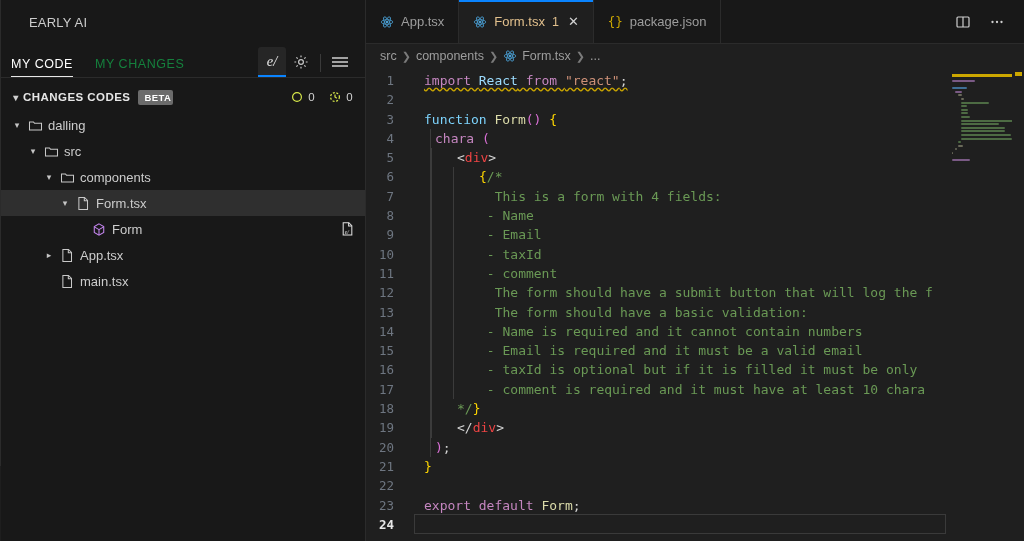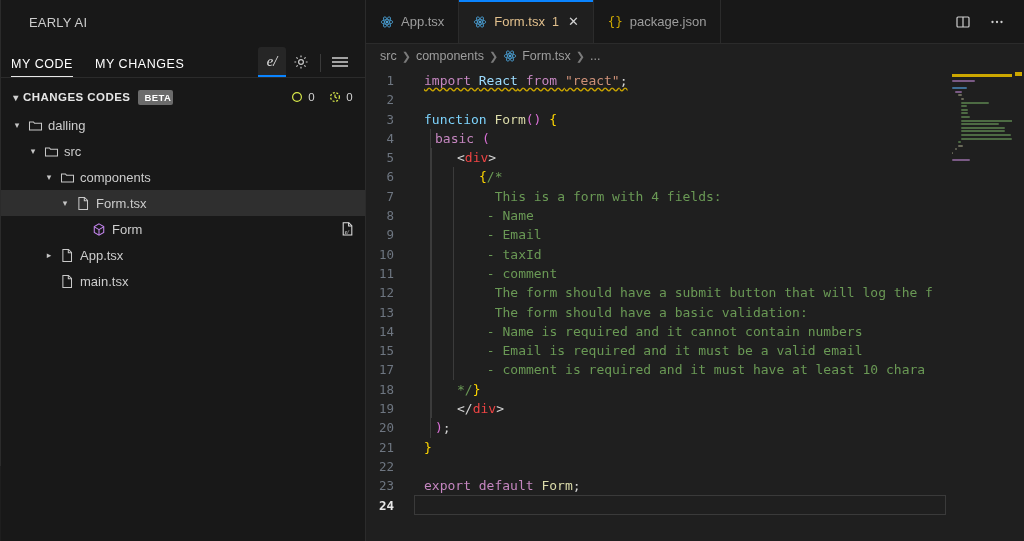--- a/index.html
+++ b/index.html
@@ -37,21 +37,21 @@
     height: 34px; flex: none;
     display: flex; align-items: flex-end;
     padding: 0 10px 0 10px;
     border-bottom: 1px solid #2b2b2b;
     position: relative;
     justify-content: space-between;
   }
   .sb-tab {
     font-size: 12.5px;
     letter-spacing: .55px;
-    color: #ffffff;
+    color: #15803d;
     padding: 0 0 5px 0;
     margin-right: 22px;
     cursor: pointer;
     border-bottom: 1.6px solid transparent;
   }
   .sb-tab.active { color: #ffffff; border-bottom-color: #e8e8e8; }
   .sb-tools {
     margin-left: auto;
     display: flex; align-items: flex-end;
     gap: 0px; padding-bottom: 2px;
@@ -411,32 +411,33 @@
           <span>...</span>
         </span>
       </div>
 
     <div class="code-area">
       <div class="code-scroll">
         <div class="code-lines" id="code-lines">
             <div class="cl"><span class="ln">1</span><span class="ct"><span style="display:inline-block;width:0px"></span><span class="kw squig">import </span><span class="id squig">React</span><span class="kw squig"> from </span><span class="str squig">"react"</span><span class="pun squig">;</span></span></div>
             <div class="cl"><span class="ln">2</span><span class="ct"><span style="display:inline-block;width:0px"></span></span></div>
             <div class="cl"><span class="ln">3</span><span class="ct"><span style="display:inline-block;width:0px"></span><span class="kw2">function </span><span class="fn">Form</span><span class="brc2">()</span><span class="pun"> </span><span class="brc">{</span></span></div>
-            <div class="cl"><span class="ln">4</span><span class="ct"><span class="ind" style="width:0px;margin-left:6px"></span><span style="display:inline-block;width:4px"></span><span class="kw">basic </span><span class="brc2">(</span></span></div>
+            <div class="cl"><span class="ln">4</span><span class="ct"><span class="ind" style="width:0px;margin-left:6px"></span><span style="display:inline-block;width:4px"></span><span class="kw">chara </span><span class="brc2">(</span></span></div>
             <div class="cl"><span class="ln">5</span><span class="ct"><span class="ind" style="width:0px;margin-left:6px"></span><span class="ind" style="width:22px;margin-left:0px"></span><span style="display:inline-block;width:4px"></span><span class="pun">&lt;</span><span class="tag">div</span><span class="pun">&gt;</span></span></div>
             <div class="cl"><span class="ln">6</span><span class="ct"><span class="ind" style="width:0px;margin-left:6px"></span><span class="ind" style="width:22px;margin-left:0px"></span><span class="ind" style="width:22px;margin-left:0px"></span><span style="display:inline-block;width:4px"></span><span class="brc">{</span><span class="cmt">/*</span></span></div>
             <div class="cl"><span class="ln">7</span><span class="ct"><span class="ind" style="width:0px;margin-left:6px"></span><span class="ind" style="width:22px;margin-left:0px"></span><span class="ind" style="width:22px;margin-left:0px"></span><span style="display:inline-block;width:4px"></span><span class="cmt">  This is a form with 4 fields:</span></span></div>
             <div class="cl"><span class="ln">8</span><span class="ct"><span class="ind" style="width:0px;margin-left:6px"></span><span class="ind" style="width:22px;margin-left:0px"></span><span class="ind" style="width:22px;margin-left:0px"></span><span style="display:inline-block;width:4px"></span><span class="cmt"> - Name</span></span></div>
             <div class="cl"><span class="ln">9</span><span class="ct"><span class="ind" style="width:0px;margin-left:6px"></span><span class="ind" style="width:22px;margin-left:0px"></span><span class="ind" style="width:22px;margin-left:0px"></span><span style="display:inline-block;width:4px"></span><span class="cmt"> - Email</span></span></div>
             <div class="cl"><span class="ln">10</span><span class="ct"><span class="ind" style="width:0px;margin-left:6px"></span><span class="ind" style="width:22px;margin-left:0px"></span><span class="ind" style="width:22px;margin-left:0px"></span><span style="display:inline-block;width:4px"></span><span class="cmt"> - taxId</span></span></div>
             <div class="cl"><span class="ln">11</span><span class="ct"><span class="ind" style="width:0px;margin-left:6px"></span><span class="ind" style="width:22px;margin-left:0px"></span><span class="ind" style="width:22px;margin-left:0px"></span><span style="display:inline-block;width:4px"></span><span class="cmt"> - comment</span></span></div>
             <div class="cl"><span class="ln">12</span><span class="ct"><span class="ind" style="width:0px;margin-left:6px"></span><span class="ind" style="width:22px;margin-left:0px"></span><span class="ind" style="width:22px;margin-left:0px"></span><span style="display:inline-block;width:4px"></span><span class="cmt">  The form should have a submit button that will log the f</span></span></div>
             <div class="cl"><span class="ln">13</span><span class="ct"><span class="ind" style="width:0px;margin-left:6px"></span><span class="ind" style="width:22px;margin-left:0px"></span><span class="ind" style="width:22px;margin-left:0px"></span><span style="display:inline-block;width:4px"></span><span class="cmt">  The form should have a basic validation:</span></span></div>
             <div class="cl"><span class="ln">14</span><span class="ct"><span class="ind" style="width:0px;margin-left:6px"></span><span class="ind" style="width:22px;margin-left:0px"></span><span class="ind" style="width:22px;margin-left:0px"></span><span style="display:inline-block;width:4px"></span><span class="cmt"> - Name is required and it cannot contain numbers</span></span></div>
             <div class="cl"><span class="ln">15</span><span class="ct"><span class="ind" style="width:0px;margin-left:6px"></span><span class="ind" style="width:22px;margin-left:0px"></span><span class="ind" style="width:22px;margin-left:0px"></span><span style="display:inline-block;width:4px"></span><span class="cmt"> - Email is required and it must be a valid email</span></span></div>
+            <div class="cl"><span class="ln">16</span><span class="ct"><span class="ind" style="width:0px;margin-left:6px"></span><span class="ind" style="width:22px;margin-left:0px"></span><span class="ind" style="width:22px;margin-left:0px"></span><span style="display:inline-block;width:4px"></span><span class="cmt"> - taxId is optional but if it is filled it must be only</span></span></div>
             <div class="cl"><span class="ln">17</span><span class="ct"><span class="ind" style="width:0px;margin-left:6px"></span><span class="ind" style="width:22px;margin-left:0px"></span><span class="ind" style="width:22px;margin-left:0px"></span><span style="display:inline-block;width:4px"></span><span class="cmt"> - comment is required and it must have at least 10 chara</span></span></div>
             <div class="cl"><span class="ln">18</span><span class="ct"><span class="ind" style="width:0px;margin-left:6px"></span><span class="ind" style="width:22px;margin-left:0px"></span><span style="display:inline-block;width:4px"></span><span class="cmt">*/</span><span class="brc">}</span></span></div>
             <div class="cl"><span class="ln">19</span><span class="ct"><span class="ind" style="width:0px;margin-left:6px"></span><span class="ind" style="width:22px;margin-left:0px"></span><span style="display:inline-block;width:4px"></span><span class="pun">&lt;/</span><span class="tag">div</span><span class="pun">&gt;</span></span></div>
             <div class="cl"><span class="ln">20</span><span class="ct"><span class="ind" style="width:0px;margin-left:6px"></span><span style="display:inline-block;width:4px"></span><span class="brc2">)</span><span class="pun">;</span></span></div>
             <div class="cl"><span class="ln">21</span><span class="ct"><span style="display:inline-block;width:0px"></span><span class="brc">}</span></span></div>
             <div class="cl"><span class="ln">22</span><span class="ct"><span style="display:inline-block;width:0px"></span></span></div>
             <div class="cl"><span class="ln">23</span><span class="ct"><span style="display:inline-block;width:0px"></span><span class="kw">export default </span><span class="fn">Form</span><span class="pun">;</span></span></div>
             <div class="cl active"><span class="ln">24</span><span class="ct"><span style="display:inline-block;width:0px"></span></span></div>
           </div>
       </div>

